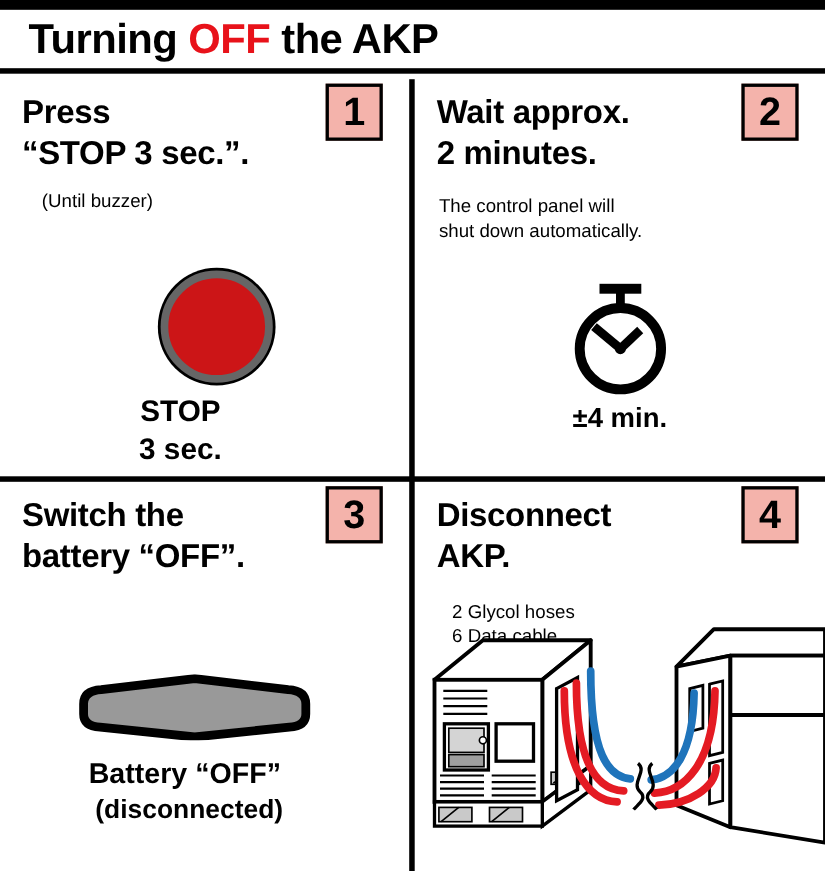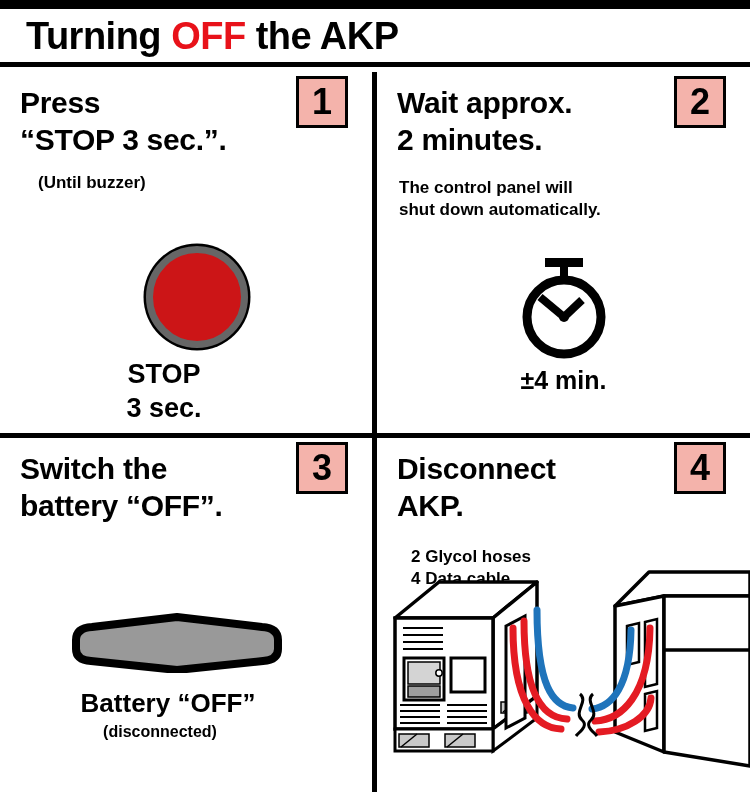--- a/index.html
+++ b/index.html
@@ -110,21 +110,21 @@
     font-size: 30px;
     font-weight: bold;
     color: #000000;
     line-height: 37px;
     width: 300px;
     letter-spacing: -0.3px;
   }
   .subtext {
     position: absolute;
     font-size: 17px;
-    font-weight: bold;
+    font-weight: normal;
     color: #000000;
     line-height: 22px;
   }
 
   
   .stop-button {
     position: absolute;
     left: 146px; top: 174px;
     width: 102px; height: 102px;
     border-radius: 50%;
@@ -173,24 +173,24 @@
     left: 0; top: 250px;
     width: 336px;
     text-align: center;
     font-size: 26px;
     font-weight: bold;
     color: #000000;
     line-height: 30px;
   }
   .battery-sublabel {
     position: absolute;
-    left: 0; top: 285px;
+    left: 12px; top: 285px;
     width: 320px;
     text-align: center;
-    font-size: 16px;
+    font-size: 24px;
     font-weight: bold;
     color: #000000;
   }
 
   
   .illustration {
     position: absolute;
     left: 0; top: 128px;
     width: 373px; height: 226px;
   }
@@ -289,21 +289,21 @@
     <div class="panel p4">
       <div class="badge">4</div>
 
       <div class="heading">
         <div>Disconnect</div>
         <div>AKP.</div>
       </div>
 
       <div class="subtext" style="left:34px; top:108px;">
         <div>2 Glycol hoses</div>
-        <div>4 Data cable</div>
+        <div>6 Data cable</div>
       </div>
 
       <svg class="illustration" viewBox="0 0 373 226">
 
         <g>
 
           <polygon points="18,52 62,16 160,16 116,52" fill="#ffffff" stroke="#000000" stroke-width="3.5" stroke-linejoin="round"></polygon>
 
           <polygon points="116,52 160,16 160,130 116,163" fill="#ffffff" stroke="#000000" stroke-width="3.5" stroke-linejoin="round"></polygon>
 

